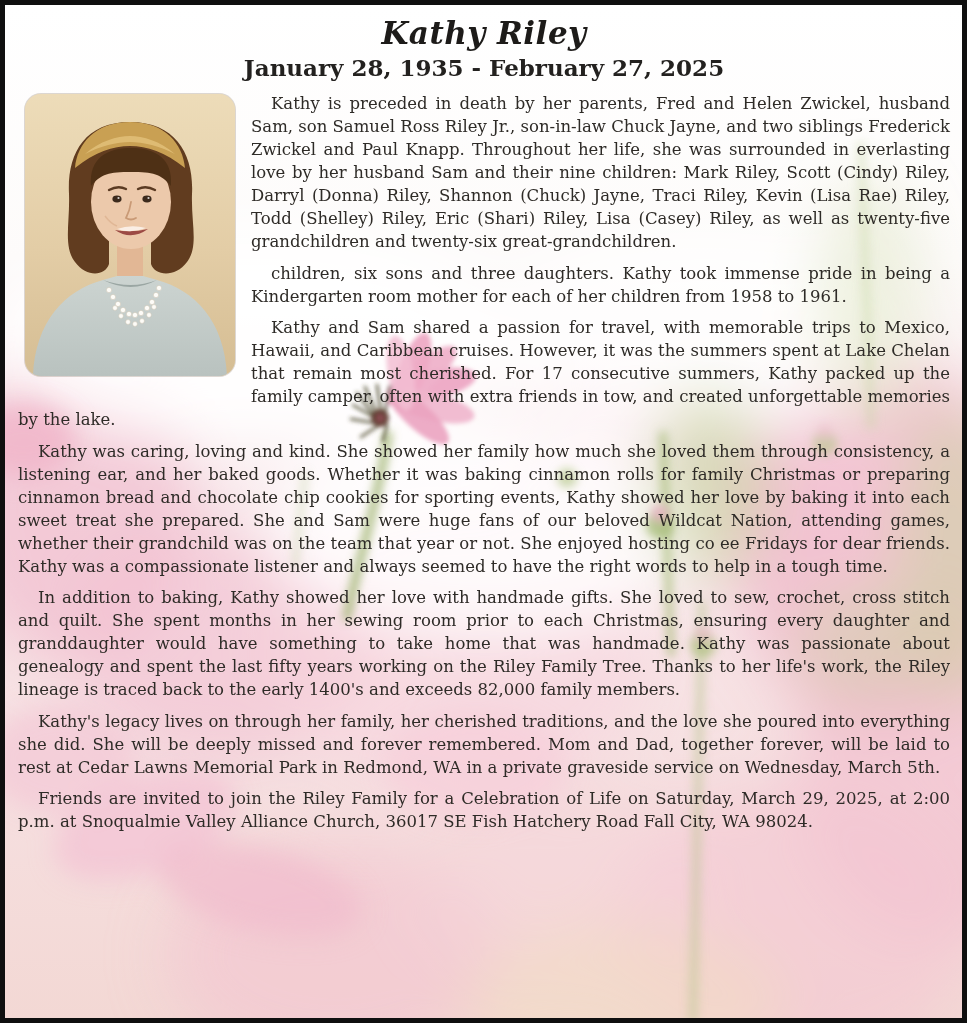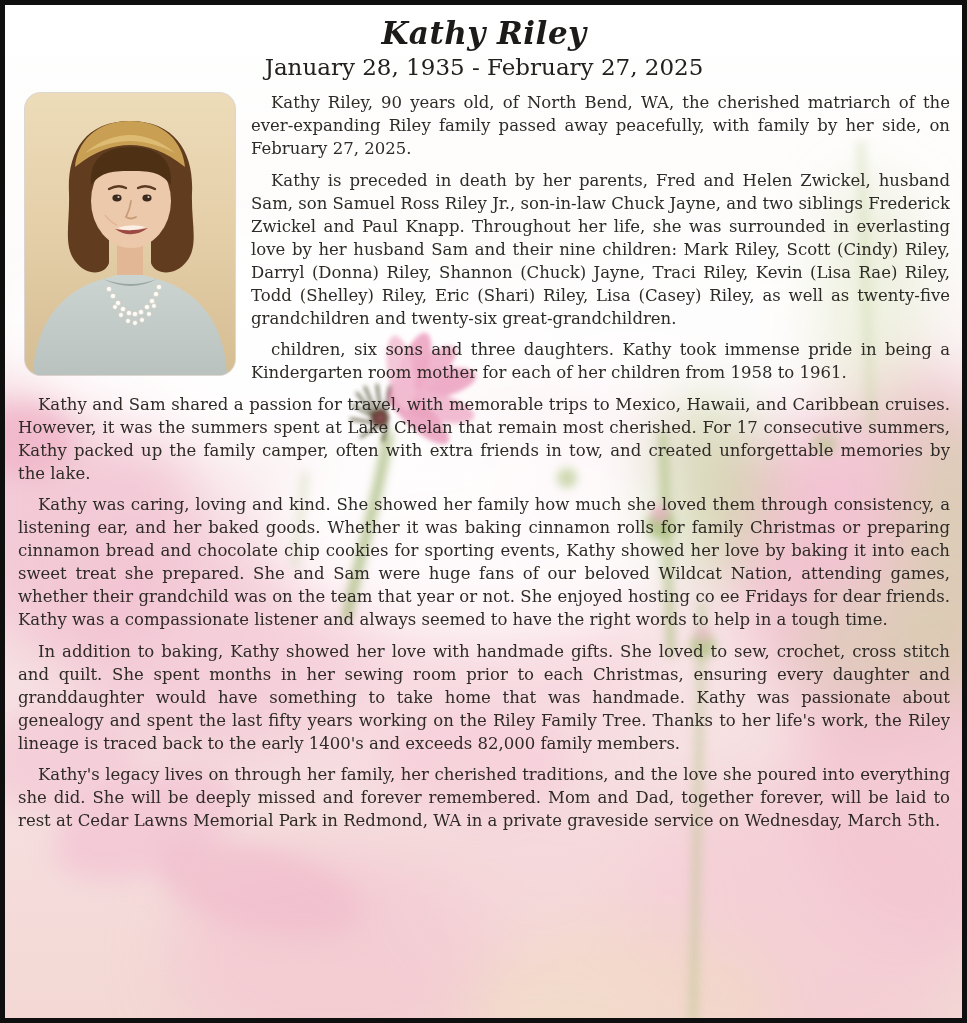--- a/index.html
+++ b/index.html
@@ -19,21 +19,21 @@
     font-size:31px;
     font-style:italic;
     font-weight:bold;
     margin:6px 0 0 0;
     color:#1d1b19;
     letter-spacing:.5px;
   }
   h2.dates{
     text-align:center;
     font-size:23px;
-    font-weight:400;
+    font-weight:700;
     margin:3px 0 11px 0;
     color:#23211f;
     font-style:normal;
   }
   .photo{
     float:left;
     width:210px;height:282px;
     margin:2px 16px 10px 7px;
     border-radius:16px;
     overflow:hidden;
@@ -218,22 +218,22 @@
               <circle cx="96" cy="222" r="2.4"></circle>
             <circle cx="103" cy="228" r="2.4"></circle>
               <circle cx="110" cy="230" r="2.4"></circle>
             <circle cx="117" cy="227" r="2.4"></circle>
               <circle cx="124" cy="221" r="2.4"></circle>
             <circle cx="129" cy="213" r="2.4"></circle>
           </g>
         </svg>
       </div>
 
-      <p>Kathy Riley, 90 years old, of North Bend, WA, the cherished matriarch of the ever-expanding Riley family passed away peacefully, with family by her side, on February 27, 2025.</p>
       <p>Kathy is preceded in death by her parents, Fred and Helen Zwickel, husband Sam, son Samuel Ross Riley Jr., son-in-law Chuck Jayne, and two siblings Frederick Zwickel and Paul Knapp. Throughout her life, she was surrounded in everlasting love by her husband Sam and their nine children: Mark Riley, Scott (Cindy) Riley, Darryl (Donna) Riley, Shannon (Chuck) Jayne, Traci Riley, Kevin (Lisa Rae) Riley, Todd (Shelley) Riley, Eric (Shari) Riley, Lisa (Casey) Riley, as well as twenty-five grandchildren and twenty-six great-grandchildren.</p>
       <p>children, six sons and three daughters. Kathy took immense pride in being a Kindergarten room mother for each of her children from 1958 to 1961.</p>
       <p>Kathy and Sam shared a passion for travel, with memorable trips to Mexico, Hawaii, and Caribbean cruises. However, it was the summers spent at Lake Chelan that remain most cherished. For 17 consecutive summers, Kathy packed up the family camper, often with extra friends in tow, and created unforgettable memories by the lake.</p>
       <p>Kathy was caring, loving and kind. She showed her family how much she loved them through consistency, a listening ear, and her baked goods. Whether it was baking cinnamon rolls for family Christmas or preparing cinnamon bread and chocolate chip cookies for sporting events, Kathy showed her love by baking it into each sweet treat she prepared. She and Sam were huge fans of our beloved Wildcat Nation, attending games, whether their grandchild was on the team that year or not. She enjoyed hosting co ee Fridays for dear friends. Kathy was a compassionate listener and always seemed to have the right words to help in a tough time.</p>
       <p>In addition to baking, Kathy showed her love with handmade gifts. She loved to sew, crochet, cross stitch and quilt. She spent months in her sewing room prior to each Christmas, ensuring every daughter and granddaughter would have something to take home that was handmade. Kathy was passionate about genealogy and spent the last fifty years working on the Riley Family Tree. Thanks to her life's work, the Riley lineage is traced back to the early 1400's and exceeds 82,000 family members.</p>
       <p>Kathy's legacy lives on through her family, her cherished traditions, and the love she poured into everything she did. She will be deeply missed and forever remembered. Mom and Dad, together forever, will be laid to rest at Cedar Lawns Memorial Park in Redmond, WA in a private graveside service on Wednesday, March 5th.</p>
+      <p>Friends are invited to join the Riley Family for a Celebration of Life on Saturday, March 29, 2025, at 2:00 p.m. at Snoqualmie Valley Alliance Church, 36017 SE Fish Hatchery Road Fall City, WA 98024.</p>
     </div>
   </div>
 </div>
 
 </body></html>

